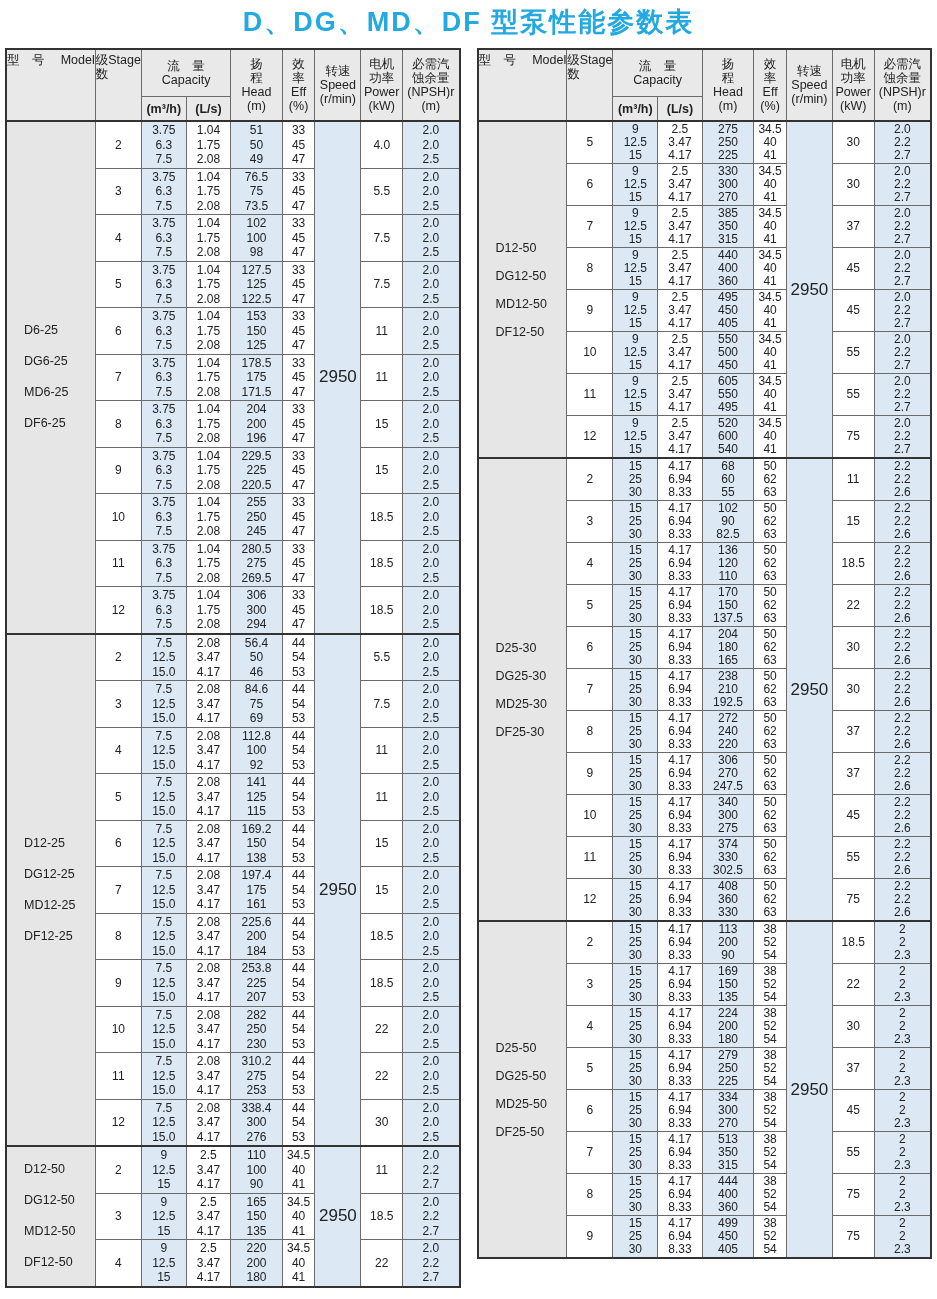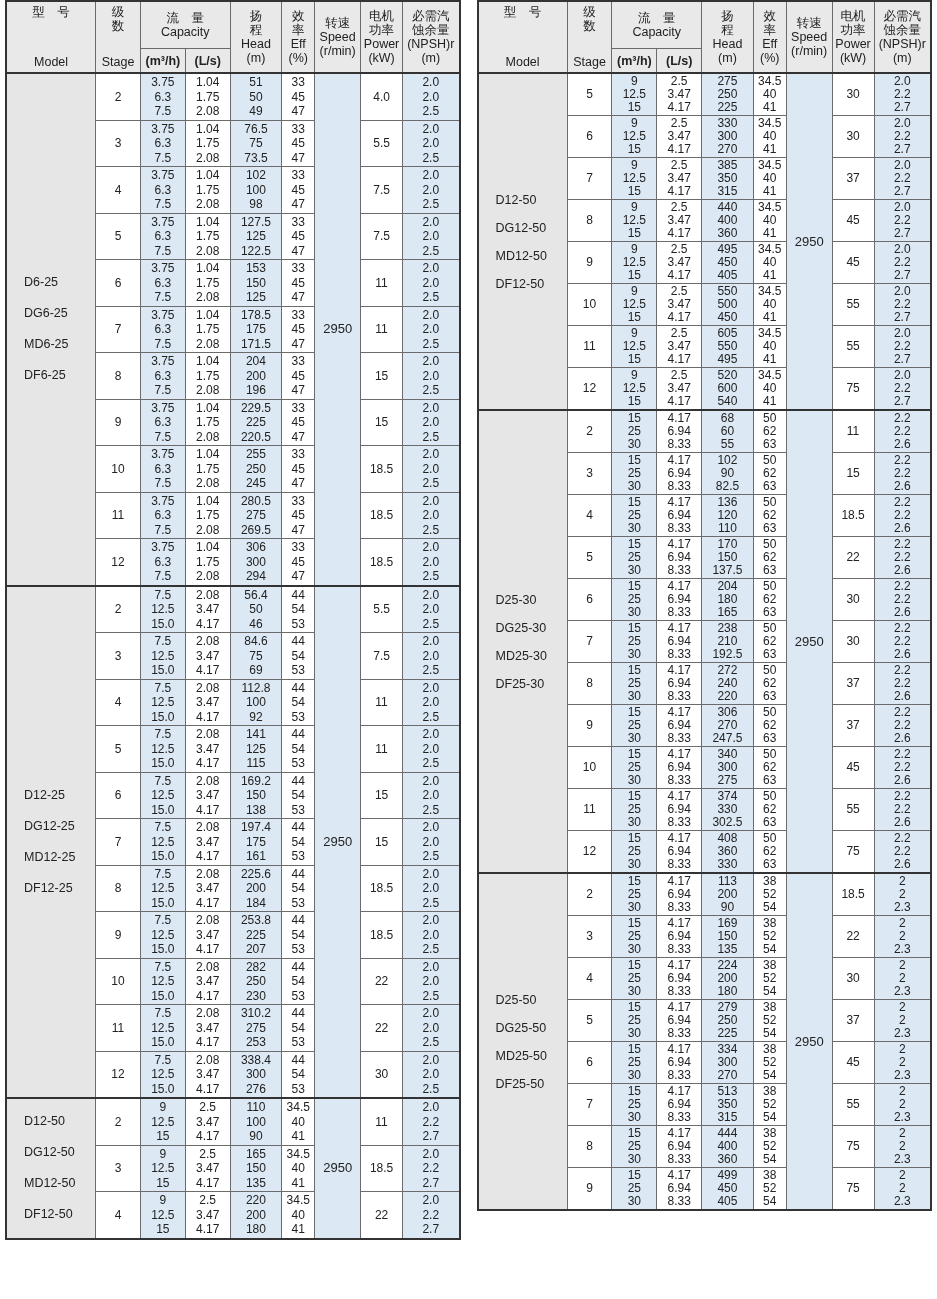--- a/index.html
+++ b/index.html
@@ -14,37 +14,38 @@
   }
   .tables{display:flex;gap:16px;padding:0 5px;align-items:flex-start;}
   table{border-collapse:collapse;table-layout:fixed;border:2px solid var(--strong-border);}
   th,td{
     border:1px solid var(--border);text-align:center;vertical-align:middle;
     white-space:pre-line;overflow:hidden;
   }
   thead th{background:var(--header-bg);font-weight:normal;font-size:12.5px;line-height:14px;padding:2px 0;}
   thead tr.hrow1 th{height:42px;}
   thead tr.hrow2 th{height:19px;font-weight:bold;}
-  .hsplit{display:flex;flex-direction:column;justify-content:space-between;height:100%;box-sizing:border-box;padding:1px 0;}
+  .hsplit{display:flex;justify-content:space-between;height:100%;box-sizing:border-box;padding:1px 0;}
   td{font-size:12px;padding:1px 0;}
   .t0 td{line-height:14.5px;}
   .t1 td{line-height:13px;}
   td.c-blue{background:var(--blue-bg);}
   td.model-cell{
     background:var(--model-bg);text-align:left;padding-left:17px;font-size:12.5px;
   }
   .t0 .model-label{line-height:31px;}
   .t1 .model-label{line-height:28px;}
-  td.speed-cell{font-size:13px;text-align:center;}
+  td.speed-cell{font-size:17px;text-align:center;}
   tr.section-start td{border-top:2px solid var(--strong-border);}
 </style>
 </head>
 <body>
 
 <div class="page">
+  <h1 class="page-title">D、DG、MD、DF 型泵性能参数表</h1>
   <div class="tables">
     <table class="t0">
         <colgroup>
           <col style="width:90px">
           <col style="width:45px">
           <col style="width:45px">
           <col style="width:45px">
           <col style="width:52px">
           <col style="width:33px">
           <col style="width:46px">

